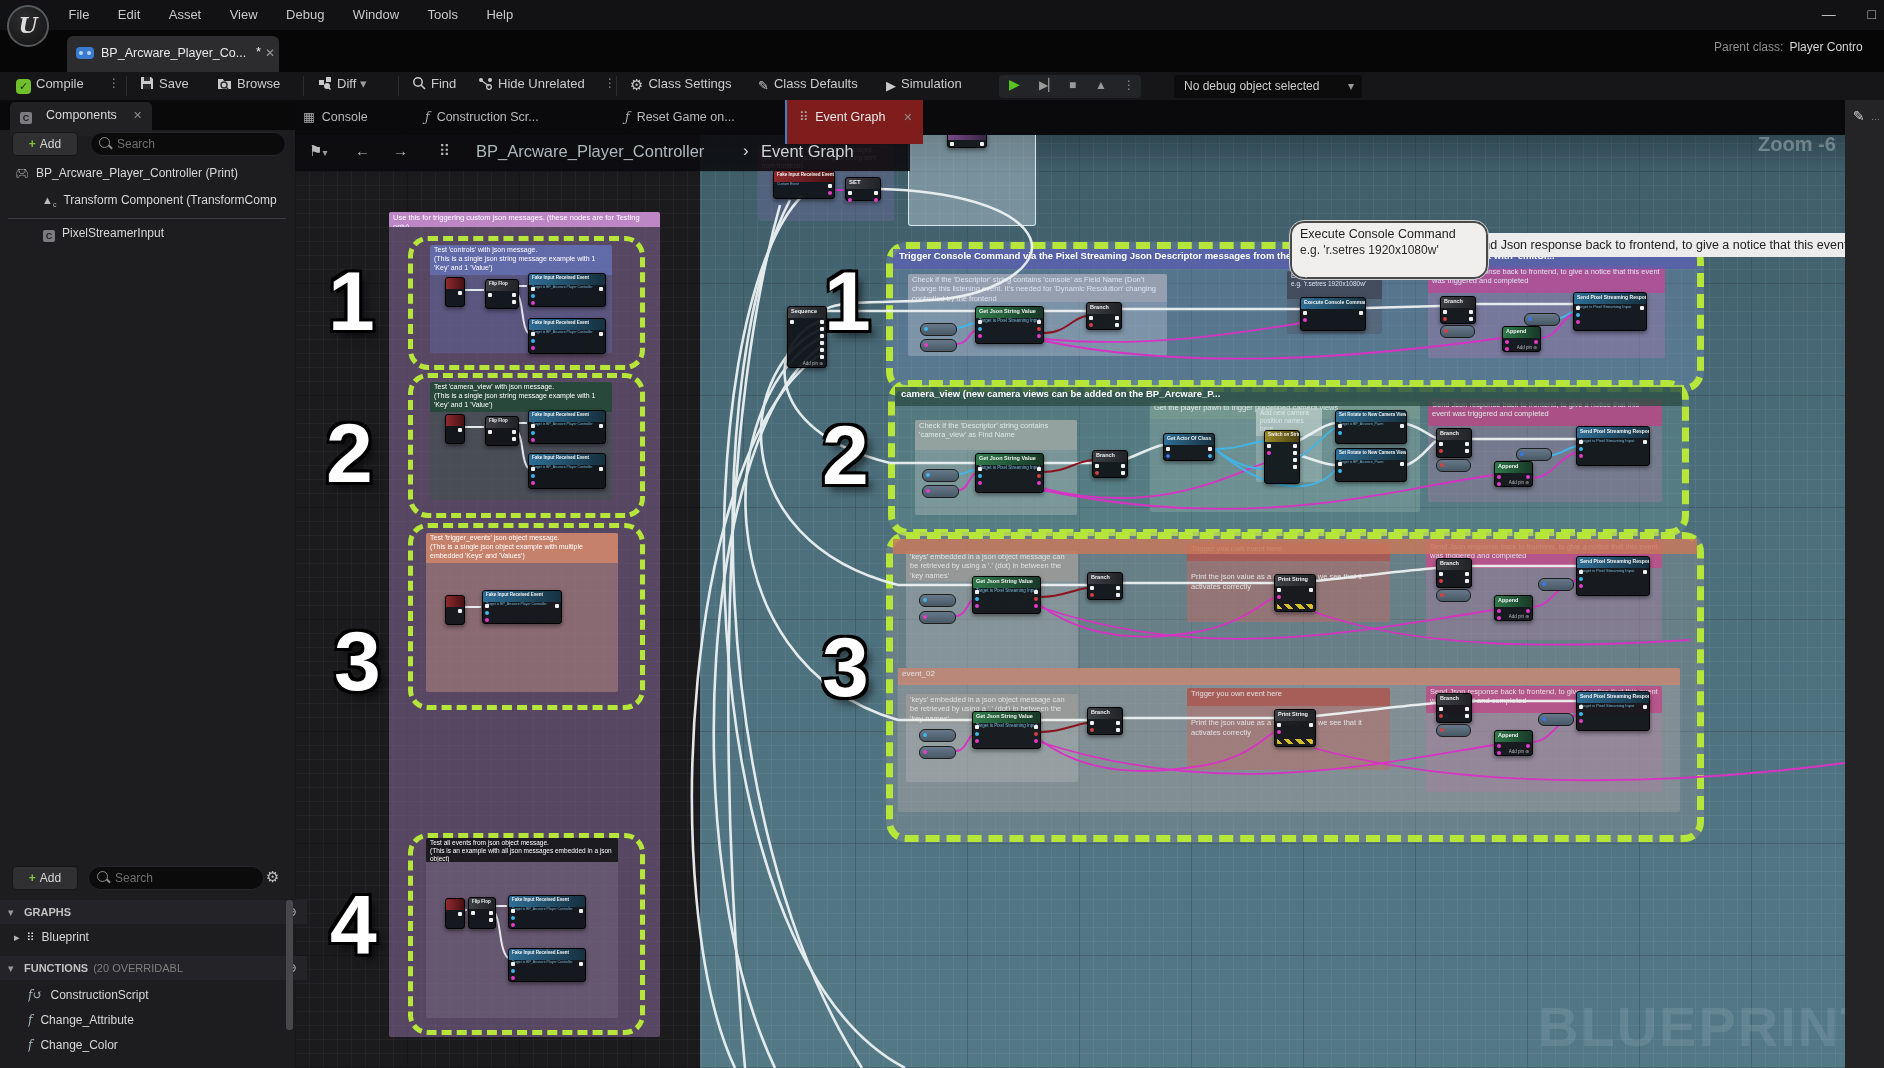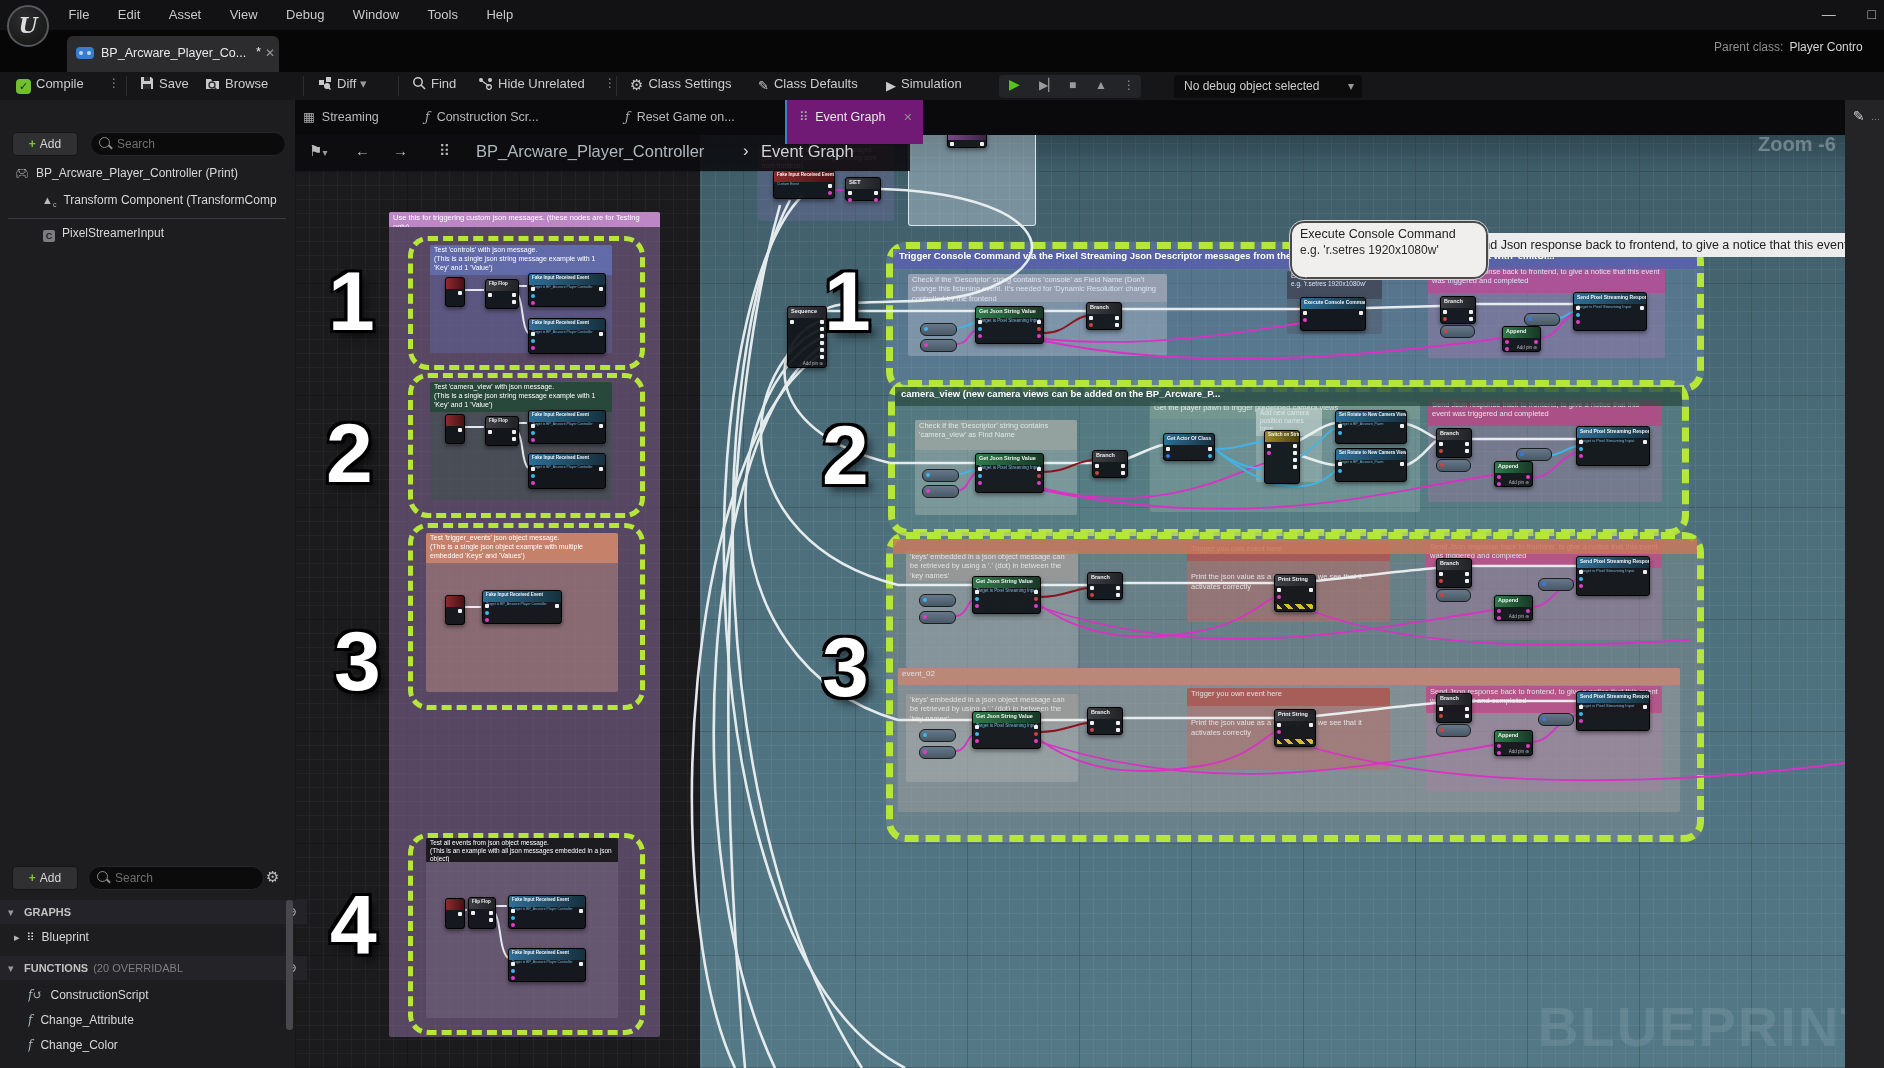--- a/index.html
+++ b/index.html
@@ -48,21 +48,21 @@
   .sechdr{position:absolute;left:0;width:283px;height:24px;background:#242428;color:#c2c2c2;font-size:11px;font-weight:bold;line-height:24px;padding-left:24px;}
   .sechdr .count{color:#7f7f7f;font-weight:normal;margin-left:5px;}
   .sechdr .exp{position:absolute;left:8px;color:#9a9a9a;}
   .sechdr .plus{position:absolute;right:10px;color:#b5b5b5;font-weight:normal;font-size:13px;}
   #mbp-scroll{left:286px;top:900px;width:7px;height:130px;background:#47474c;border-radius:3px;z-index:52;}
   .fico{color:#a9b6bd;font-style:italic;font-family:"DejaVu Serif",serif;margin-right:8px;}
   
   #gtabbar{left:295px;top:100px;width:1550px;height:35px;background:#0a0a0c;z-index:50;}
   .gtab{position:absolute;top:0;height:35px;color:#b9b9b9;font-size:12.5px;padding-top:9px;white-space:nowrap;}
   .gtab .ic{margin-right:7px;color:#a9a9a9;}
-  .gtab.active{background:#701a75;color:#e8e8e8;border-left:2px solid #3f7fc4;padding-left:12px;padding-right:10px;}
+  .gtab.active{background:#7f1d1d;color:#e8e8e8;border-left:2px solid #3f7fc4;padding-left:12px;padding-right:10px;}
   .gtab .tclose{color:#8d8d8d;margin-left:18px;font-size:11px;}
   #crumbbar{left:295px;top:135px;width:615px;height:36px;background:rgba(12,12,15,0.9);z-index:40;}
   #crumbbar .nav{position:absolute;top:7px;color:#b9b9b9;font-size:15px;}
   #crumb1{position:absolute;left:181px;top:7px;font-size:16.5px;color:#aeb8bd;}
   #crumbsep{position:absolute;left:448px;top:6px;font-size:17px;color:#d9d9d9;}
   #crumb2{position:absolute;left:466px;top:7px;font-size:16.5px;color:#ccd4d8;}
   #rightstrip{left:1845px;top:100px;width:39px;height:968px;background:#242427;z-index:50;}
   #rightstrip .pencil{position:absolute;left:8px;top:8px;color:#cfcfcf;font-size:14px;}
   #rightstrip .dots{position:absolute;left:26px;top:12px;color:#9a9a9a;font-size:9px;}
   
@@ -151,21 +151,21 @@
 
 <div id="toolbar" class="abs">
   <div class="tbtn" style="left:16px"><span class="ic"><span id="compile-ic" style="display:inline-block">✓</span></span><span>Compile</span></div>
   <div class="tbtn kebab" style="left:108px">⋮</div>
   <div class="vsep" style="left:126px"></div>
   <div class="tbtn" style="left:140px"><span class="ic"><svg width="14" height="14" viewBox="0 0 14 14">
           <path d="M1 1h10l2 2v10H1z" fill="#c9c9c9"></path>
           <rect x="3" y="8" width="8" height="5" fill="#2a2a2a"></rect>
           <rect x="4" y="1" width="6" height="4" fill="#2a2a2a"></rect>
         </svg></span><span>Save</span></div>
-  <div class="tbtn" style="left:205px"><span class="ic"><svg width="15" height="13" viewBox="0 0 15 13">
+  <div class="tbtn" style="left:217px"><span class="ic"><svg width="15" height="13" viewBox="0 0 15 13">
           <path d="M1 2h5l1 2h7v8H1z" fill="#c9c9c9"></path>
           <circle cx="7" cy="8" r="3" fill="none" stroke="#2a2a2a" stroke-width="1.4"></circle>
           <path d="M9 10l3 3" stroke="#2a2a2a" stroke-width="1.4"></path>
         </svg></span><span>Browse</span></div>
   <div class="vsep" style="left:303px"></div>
   <div class="tbtn" style="left:318px"><span class="ic"><svg width="14" height="14" viewBox="0 0 14 14">
           <rect x="1" y="4" width="5" height="5" fill="#c9c9c9"></rect>
           <rect x="8" y="1" width="5" height="5" fill="#c9c9c9"></rect>
           <circle cx="9" cy="10" r="3" fill="#c9c9c9"></circle>
           <path d="M10.5 11.5l2 2" stroke="#c9c9c9" stroke-width="1.5"></path>
@@ -191,20 +191,25 @@
     <span style="left:40px;color:#9a9a9a">▶▏</span>
     <span style="left:70px;color:#9a9a9a">■</span>
     <span style="left:96px;color:#9a9a9a">▲</span>
     <span style="left:124px;color:#8f8f8f">⋮</span>
   </div>
   <div id="debugdd"><span>No debug object selected</span><span class="car">▾</span></div>
 </div>
 
 <div id="sidebar" class="abs">
 
+  <div class="ptabbar" style="top:0">
+    <div class="ptab">
+      <span class="tic"><span class="cbox">C</span></span><span>Components</span><span class="tclose">✕</span>
+    </div>
+  </div>
   <div class="addbtn" style="top:32px"><b>+</b><span>Add</span></div>
   <div class="searchbox" style="left:90px;top:32px;width:168px"><span class="mag"></span><span>Search</span></div>
   <div class="treerow" style="left:15px;top:66px;width:276px"><span class="ic">🎮︎</span><span>BP_Arcware_Player_Controller (Print)</span></div>
   <div class="treerow" style="left:42px;top:93px;width:250px"><span class="ic">▲<sub style="font-size:7px">c</sub></span><span>Transform Component (TransformComp</span></div>
   <div style="position:absolute;left:8px;top:118px;width:278px;height:1px;background:#3c3c40"></div>
   <div class="treerow" style="left:43px;top:126px;width:250px"><span class="cbox">C</span><span>PixelStreamerInput</span></div>
 
   <div class="addbtn" style="top:766px"><b>+</b><span>Add</span></div>
   <div class="searchbox" style="left:88px;top:766px;width:148px"><span class="mag"></span><span>Search</span></div>
   <div style="position:absolute;left:266px;top:768px;color:#c0c0c0;font-size:15px">⚙</div>
@@ -215,21 +220,21 @@
   <div class="treerow" style="left:28px;top:913px;width:250px"><span class="fico">ƒ</span><span>Change_Attribute</span></div>
   <div class="treerow" style="left:28px;top:938px;width:250px"><span class="fico">ƒ</span><span>Change_Color</span></div>
 </div>
 <div id="mbp-scroll" class="abs"></div>
 
 <div id="canvas" class="abs"></div>
 <div id="darkzone" class="abs"></div>
 <div id="topshade" class="abs"></div>
 
 <div id="gtabbar" class="abs">
-  <div class="gtab" style="left:8px"><span class="ic">▦</span><span>Streaming</span></div>
+  <div class="gtab" style="left:8px"><span class="ic">▦</span><span>Console</span></div>
   <div class="gtab" style="left:130px"><span class="ic fico">ƒ</span><span>Construction Scr...</span></div>
   <div class="gtab" style="left:330px"><span class="ic fico">ƒ</span><span>Reset Game on...</span></div>
   <div class="gtab active" style="left:490px"><span class="ic">⠿</span><span>Event Graph</span><span class="tclose">✕</span></div>
 </div>
 
 <div id="crumbbar" class="abs">
   <span class="nav" style="left:14px">⚑<span style="font-size:10px;color:#9a9a9a">▾</span></span>
   <span class="nav" style="left:60px">←</span>
   <span class="nav" style="left:98px">→</span>
   <span class="nav" style="left:144px">⠿</span>

